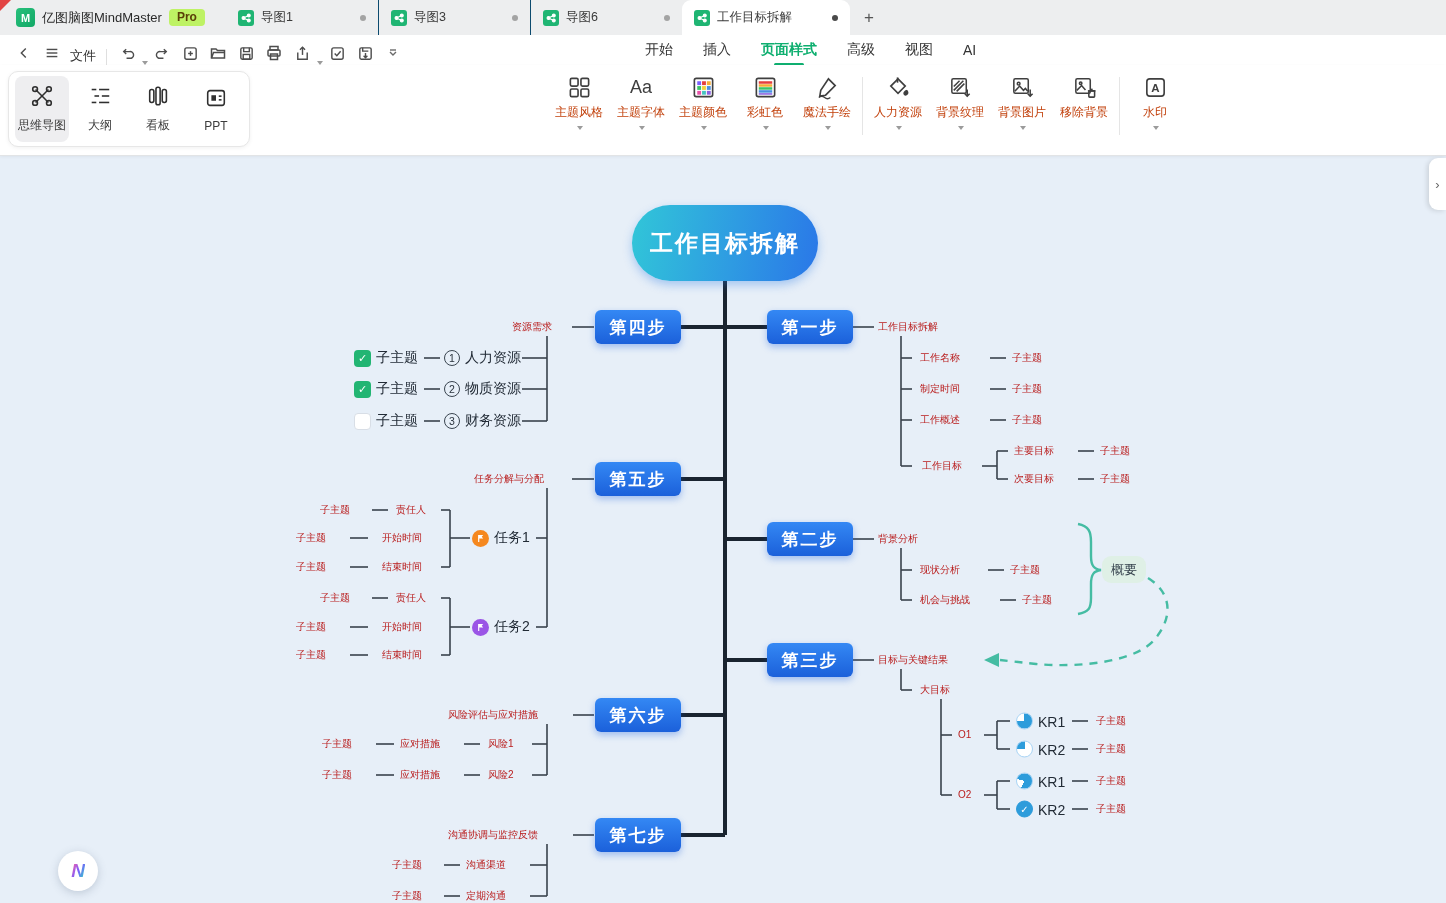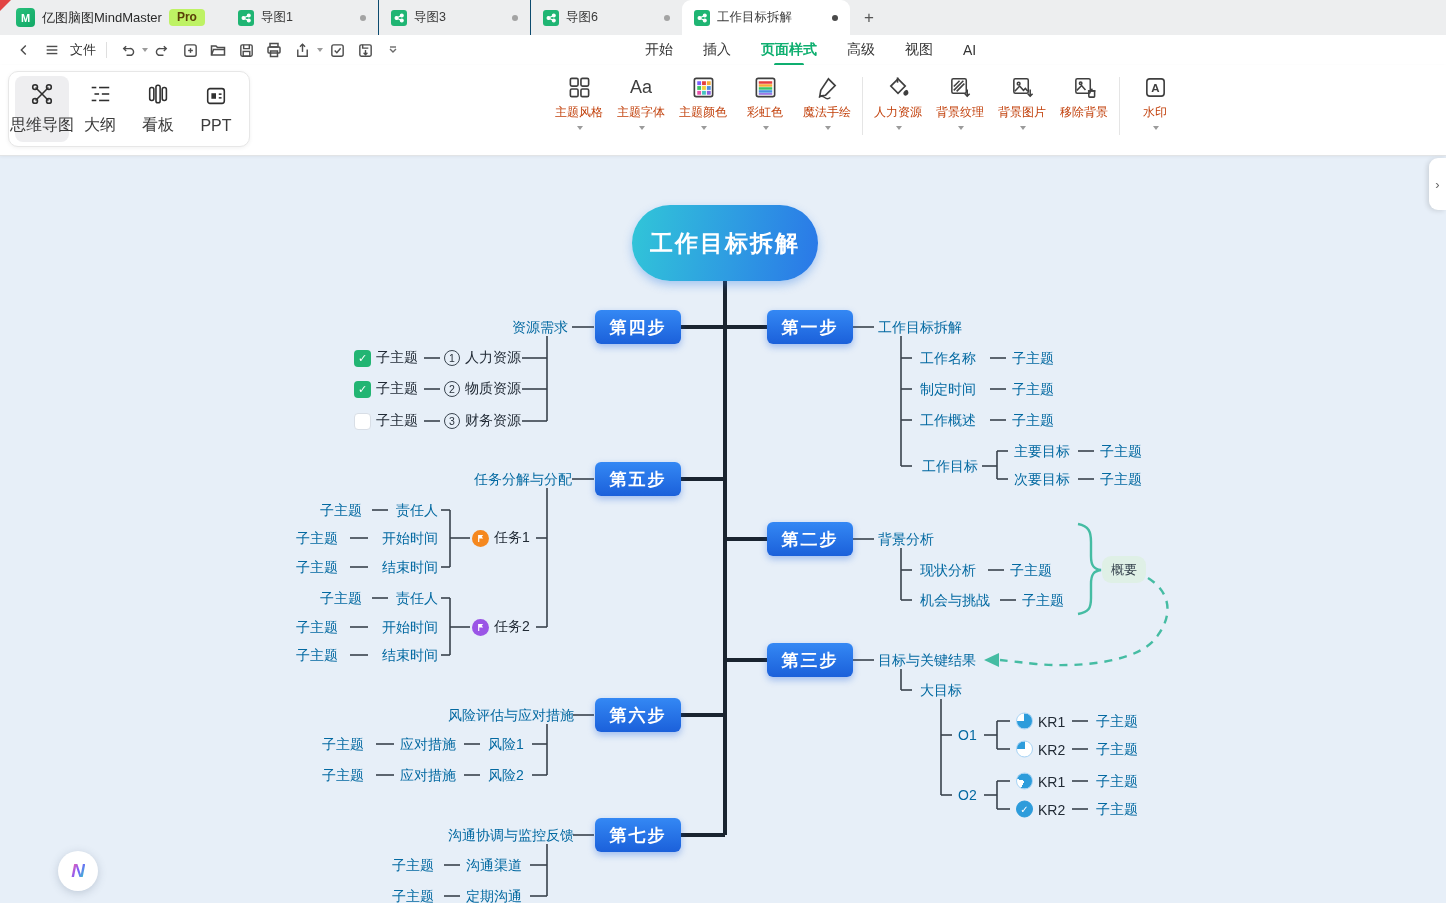--- a/index.html
+++ b/index.html
@@ -18,58 +18,58 @@
   .doc-tab{position:relative;width:152px;display:flex;align-items:center;gap:7px;padding-left:12px;box-sizing:border-box}
   .doc-tab + .doc-tab{border-left:1px solid #0c4a6e}
   .doc-tab.active{width:168px;background:#FFFFFF;border-radius:9px 9px 0 0;border-left:none}
   .tab-glyph{width:16px;height:16px;border-radius:3px;background:#1FB573;flex:none;display:flex;align-items:center;justify-content:center}
   .tab-label{font-size:12.5px;color:#3A3A3A;white-space:nowrap}
   .tab-dot{position:absolute;right:12px;top:15px;width:6px;height:6px;border-radius:50%;background:#A3A3A3}
   .doc-tab.active .tab-dot{background:#4A4A4A}
   .new-tab{width:38px;display:flex;align-items:center;justify-content:center;font-size:17px;color:#555;cursor:default}
 
   
-  .toolbar{position:absolute;left:0;top:35px;width:1446px;height:30px;background:#fff;z-index:20;display:flex;align-items:center}
+  .toolbar{position:absolute;left:0;top:35px;width:1446px;height:30px;background:#fff;z-index:20;display:flex;align-items:flex-end}
   .tb-ic{width:24px;height:24px;display:flex;align-items:center;justify-content:center;margin:0 2px;flex:none}
   .tb-ic svg{display:block}
   .tb-sep{width:1px;height:16px;background:#DFDFDF;margin:0 6px}
   .file-label{font-size:13px;color:#333;margin:0 4px}
   .caret{width:0;height:0;border-left:3.5px solid transparent;border-right:3.5px solid transparent;border-top:4px solid #9B9B9B;margin-left:1px}
   .menu{position:absolute;left:645px;top:0;height:30px;display:flex;gap:30px;align-items:center}
   .menu-item{font-size:14px;color:#333;position:relative;white-space:nowrap}
   .menu-item.active{color:#0FAF70;font-weight:700}
   .menu-item.active::after{content:"";position:absolute;left:50%;transform:translateX(-50%);bottom:-7px;width:30px;height:3px;border-radius:2px;background:#0FAF70}
 
   
   .ribbon{position:absolute;left:0;top:65px;width:1446px;height:90px;background:#fff;z-index:20;border-bottom:1px solid #E2E4E6;box-shadow:0 1px 3px rgba(0,0,0,.05)}
   .viewcard{position:absolute;left:8px;top:6px;width:242px;height:76px;background:#fff;border:1px solid #E7E7E7;border-radius:10px;box-shadow:0 1px 4px rgba(0,0,0,.06);display:flex;align-items:center;justify-content:space-around;padding:0 4px;box-sizing:border-box}
   .viewitem{width:54px;height:66px;border-radius:8px;display:flex;flex-direction:column;align-items:center;justify-content:center;gap:5px}
   .viewitem.selected{background:#EEEEF0}
-  .viewitem .vlabel{font-size:16px;color:#3C3C3C;white-space:nowrap}
+  .viewitem .vlabel{font-size:12px;color:#3C3C3C;white-space:nowrap}
   .ribbon-items{position:absolute;left:548px;top:8px;display:flex;align-items:flex-start}
   .ritem{width:62px;display:flex;flex-direction:column;align-items:center;gap:3px}
   .ritem .ricon{height:28px;display:flex;align-items:center;justify-content:center}
   .ritem .rlabel{font-size:12px;color:#c2410c;white-space:nowrap}
   .ritem .caret{margin-top:2px}
   .rdiv{width:1px;height:58px;background:#E5E5E5;margin:4px 4px 0 4px}
   .aa-glyph{font-size:18px;color:#3F3F3F;letter-spacing:0}
 
   
   .canvas{position:absolute;left:0;top:155px;width:1446px;height:748px;background:#E7EFF8;z-index:1}
   .maplayer{position:absolute;left:0;top:0;width:1446px;height:903px;z-index:2}
   .maplayer svg.links{position:absolute;left:0;top:0;pointer-events:none}
 
   .central{position:absolute;left:632px;top:205px;width:186px;height:76px;border-radius:40px;
            background:linear-gradient(100deg,#31C6D8 0%,#2E9BE2 55%,#2A77E8 100%);
            color:#fff;font-size:23px;font-weight:700;letter-spacing:2px;display:flex;align-items:center;justify-content:center;
            box-shadow:0 4px 10px rgba(40,120,225,.35)}
   .step{position:absolute;width:86px;height:34px;border-radius:6px;background:linear-gradient(180deg,#3488F4,#1B60DA);
         color:#fff;font-size:17px;font-weight:700;letter-spacing:2px;display:flex;align-items:center;justify-content:center;
         box-shadow:0 3px 7px rgba(23,93,220,.35)}
-  .nlabel{position:absolute;font-size:14px;color:#0369a1;white-space:nowrap;transform:translateY(-50%);line-height:1.15}
+  .nlabel{position:absolute;font-size:10px;color:#b91c1c;white-space:nowrap;transform:translateY(-50%);line-height:1.15}
   .nrow{position:absolute;display:flex;align-items:center;gap:5px;transform:translateY(-50%);white-space:nowrap;font-size:14px;color:#222B36}
   .chk{width:17px;height:17px;border-radius:4px;flex:none;display:flex;align-items:center;justify-content:center}
   .chk.on{background:#22B573;color:#fff;font-size:11px;font-weight:700}
   .chk.off{background:#fff;border:1.5px solid #D8DEE6;box-sizing:border-box}
   .cnum{width:16px;height:16px;border-radius:50%;border:1.4px solid #3A4550;box-sizing:border-box;flex:none;
         display:flex;align-items:center;justify-content:center;font-size:10.5px;color:#2A333D}
   .badge-task{width:17px;height:17px;border-radius:50%;flex:none;display:flex;align-items:center;justify-content:center}
   .badge-task.orange{background:#F5881F}
   .badge-task.purple{background:#9B55E6}
   .pie{width:17px;height:17px;border-radius:50%;flex:none;border:1px solid #A8D4F5;box-sizing:border-box}

